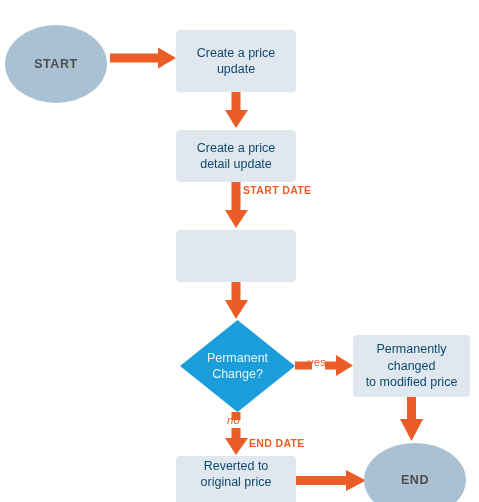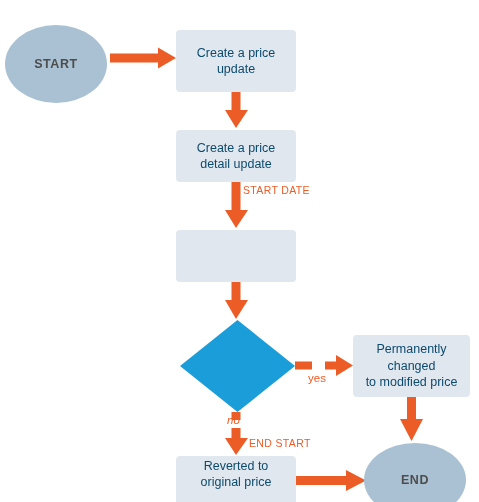--- a/index.html
+++ b/index.html
@@ -56,21 +56,21 @@
     font-size: 11px;
     color: #ec5c26;
     pointer-events: none;
     white-space: nowrap;
   }
   .edge-label.branch {
     font-weight: normal;
     font-size: 11.5px;
   }
   .edge-label.milestone {
-    font-weight: normal;
+    font-weight: bold;
     font-size: 10.5px;
     letter-spacing: 0.35px;
   }
 </style>
 </head>
 <body>
 
 <div id="flowchart-canvas">
 
   <svg id="flow-svg" viewBox="0 0 479 502" xmlns="http://www.w3.org/2000/svg">
@@ -141,30 +141,32 @@
 
   <div class="node-label terminator-label" style="left:5px; top:5px; width:102px; height:78px;">START</div>
 
   <div class="node-label process-label" style="left:176px; top:10px; width:120px; height:62px;">Create a price
 update</div>
 
   <div class="node-label process-label" style="left:176px; top:110px; width:120px; height:52px;">Create a price
 detail update</div>
 
 
+  <div class="node-label decision-label" style="left:180px; top:300px; width:115px; height:92px;">Permanent
+Change?</div>
 
   <div class="node-label process-label" style="left:351px; top:315px; width:121px; height:62px;">Permanently changed
 to modified price</div>
 
   <div class="node-label process-label" style="left:176px; top:436px; width:120px; height:36px;">Reverted to
 original price</div>
 
   <div class="node-label terminator-label" style="left:364px; top:423px; width:102px; height:74px;">END</div>
 
   <div class="edge-label milestone" style="left:243px; top:164px;">START DATE</div>
 
-  <div class="edge-label branch" style="left:308px; top:352px;">yes</div>
+  <div class="edge-label branch" style="left:308px; top:336px;">yes</div>
 
   <div class="edge-label branch" style="left:227px; top:394px;font-style:italic;">no</div>
 
-  <div class="edge-label milestone" style="left:249px; top:417px;">END START</div>
+  <div class="edge-label milestone" style="left:249px; top:417px;">END DATE</div>
 
 </div>
 
 </body></html>

